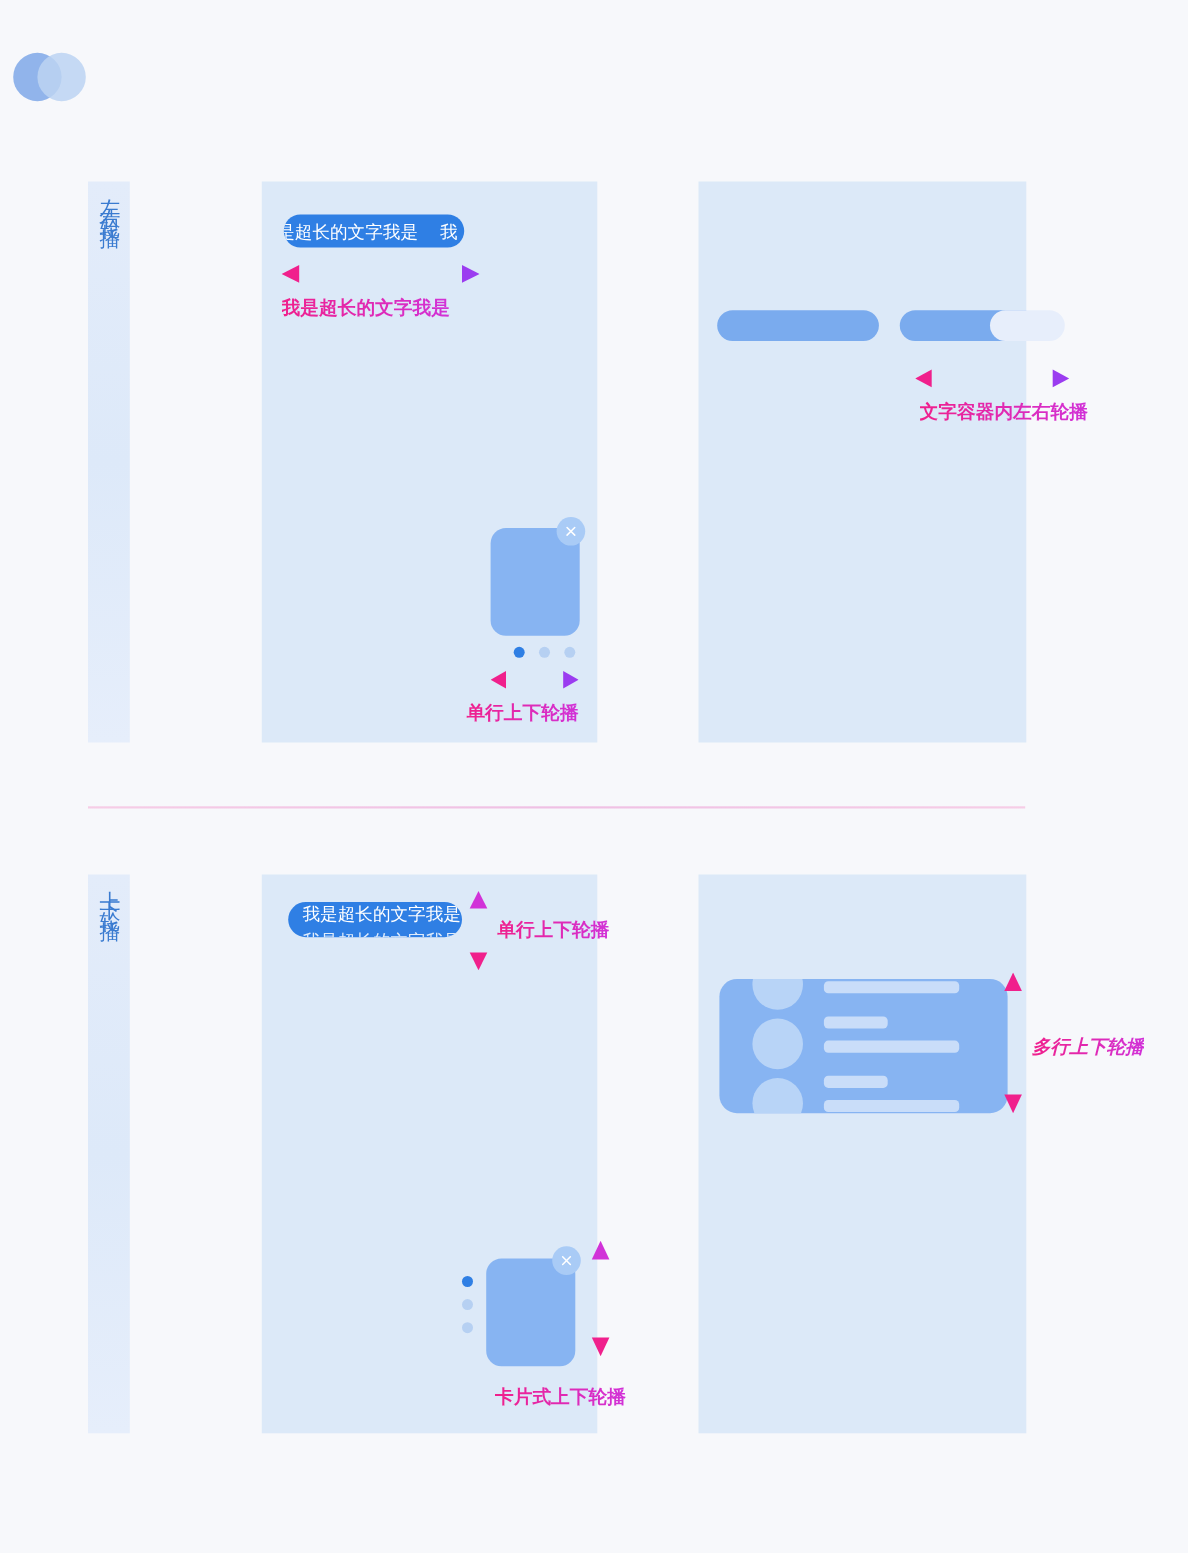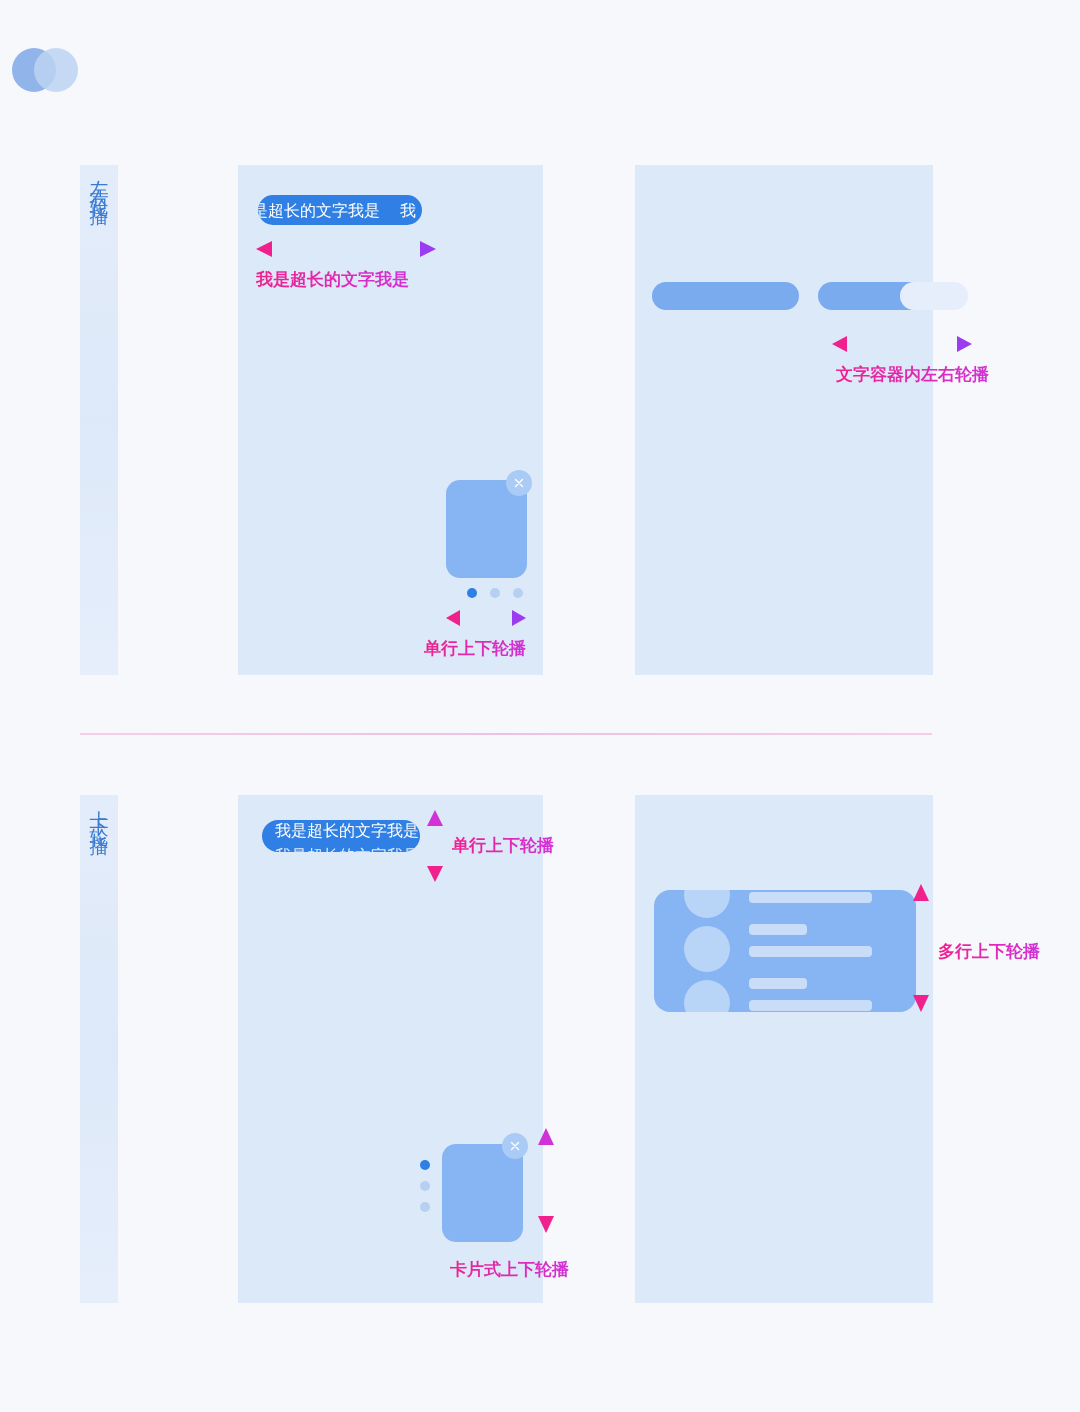--- a/index.html
+++ b/index.html
@@ -241,14 +241,14 @@
     <defs>
         <linearGradient id="gV3" x1="0" y1="0" x2="0" y2="1">
       <stop offset="0%" stop-color="#f0208c"></stop>
           <stop offset="100%" stop-color="#f0208c"></stop>
     </linearGradient>
       </defs>
     <line x1="11" y1="15" x2="11" y2="113" stroke="url(#gV3)" stroke-width="3" stroke-dasharray="9 8"></line>
     <path d="M11 0 L3 17 L19 17 Z" fill="#f0208c"></path>
     <path d="M11 128 L3 111 L19 111 Z" fill="#f0208c"></path>
   </svg>
-  <div class="lbl" style="left:28px;top:56px;">多行上下轮播</div>
+  <div class="lbl" style="left:28px;top:56px;font-style:italic;">多行上下轮播</div>
 </div>
 
 </body></html>

